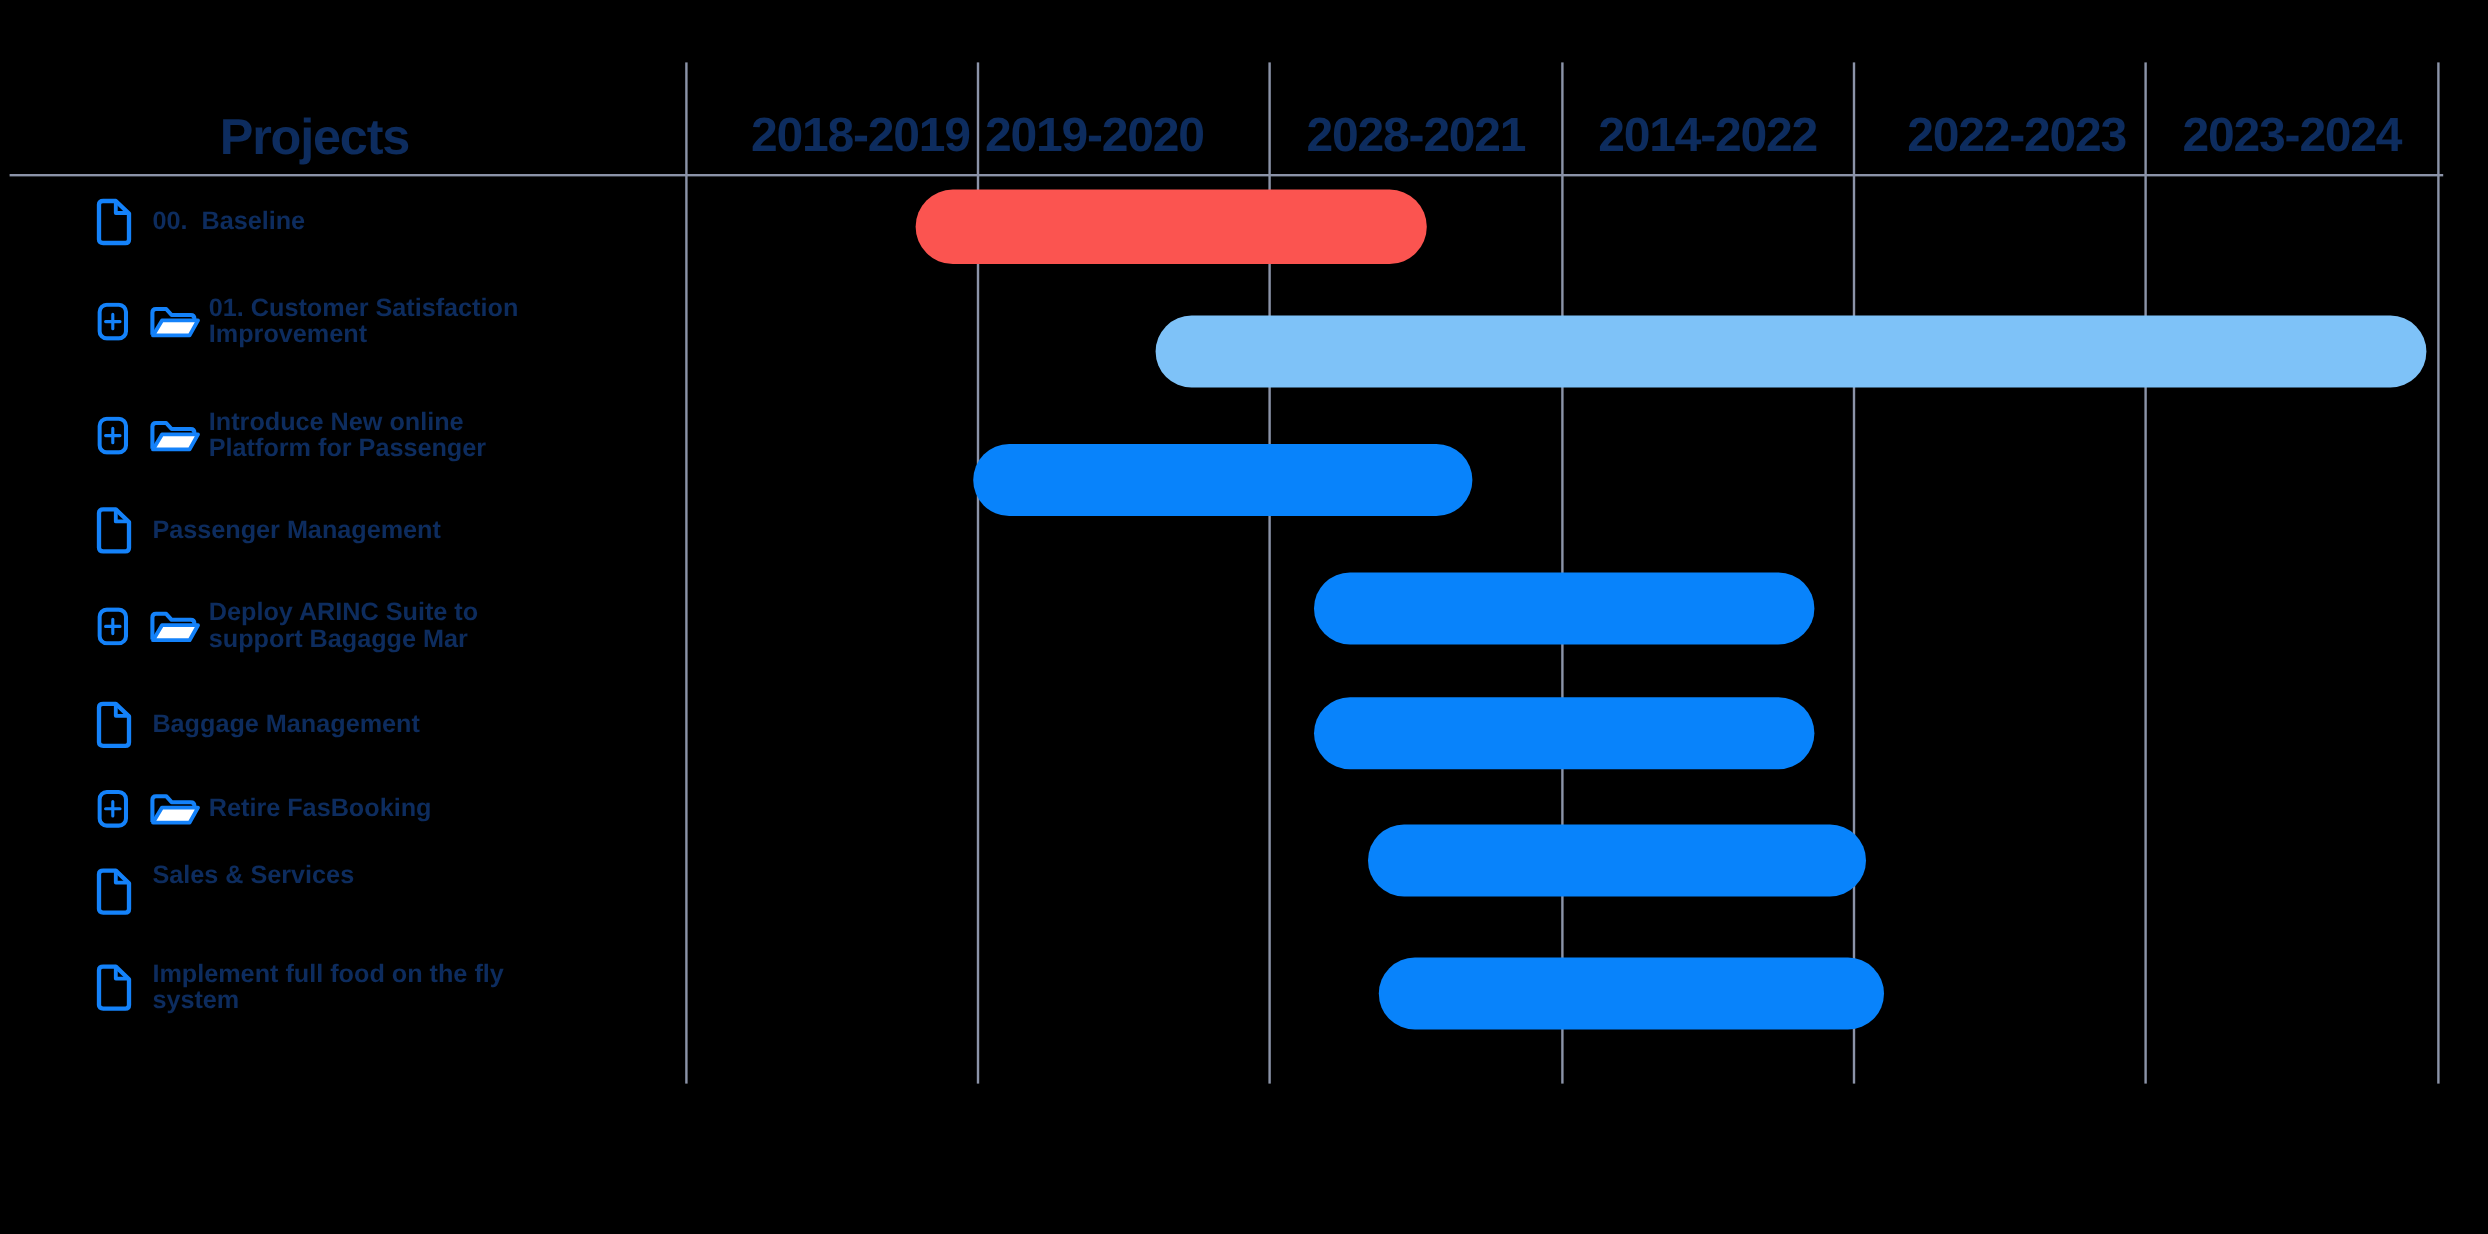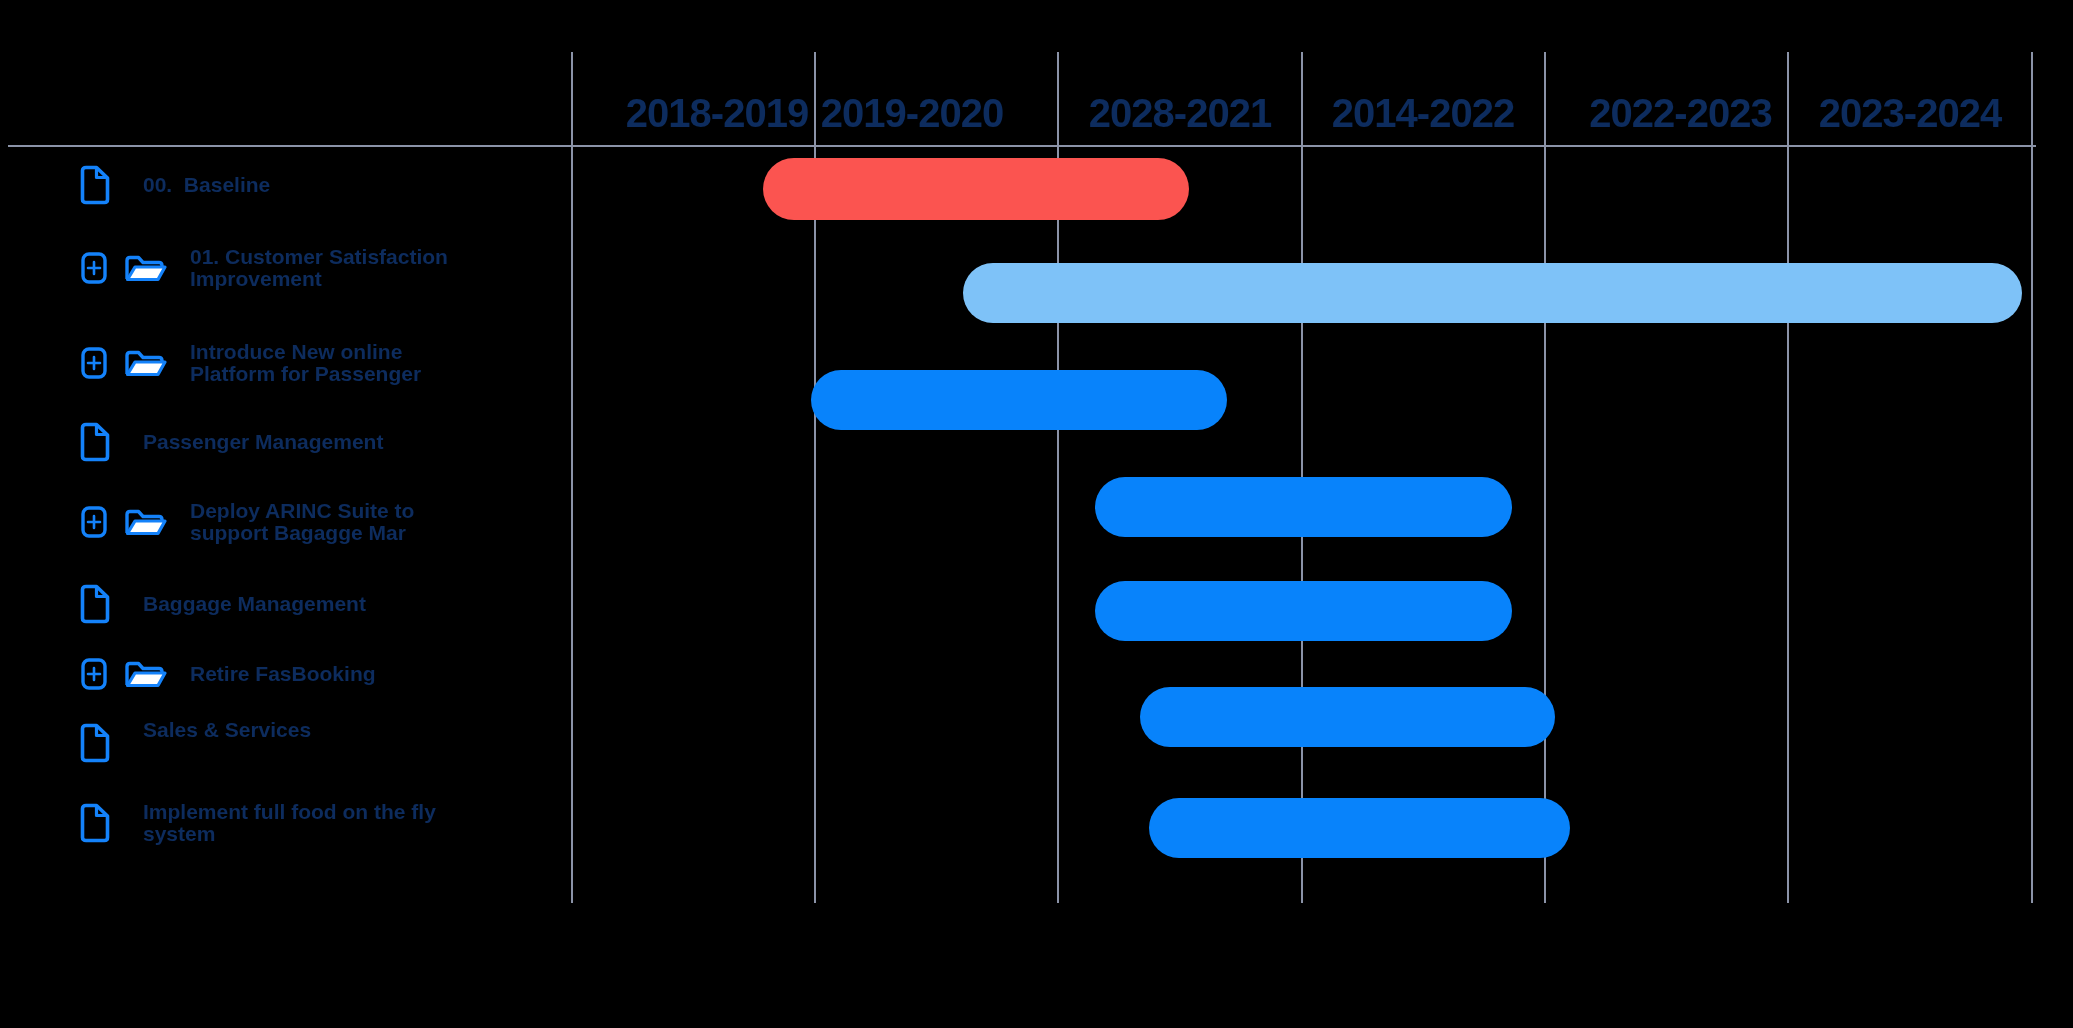--- a/index.html
+++ b/index.html
@@ -57,35 +57,35 @@
   .row-label-block {
     position: absolute;
   }
   .row-line {
     height: 22px;
     line-height: 22px;
     font-size: 21px;
     font-weight: bold;
     color: #0D2C5E;
     white-space: pre;
-    margin-left: 16px;
   }
   .icon {
     position: absolute;
     display: block;
   }
   .gantt-bar {
     position: absolute;
     border-radius: 31px;
   }
 </style>
 </head>
 <body>
 
 <div class="stage">
+  <div class="projects-title">Projects</div>
   <div class="header-line"></div>
   <div id="grid">
       <div class="vgrid" style="left: 571px; top: 52px; height: 851px;"></div>
       <div class="vgrid" style="left: 814px; top: 52px; height: 851px;"></div>
       <div class="vgrid" style="left: 1057px; top: 52px; height: 851px;"></div>
       <div class="vgrid" style="left: 1301px; top: 52px; height: 851px;"></div>
       <div class="vgrid" style="left: 1544px; top: 52px; height: 851px;"></div>
       <div class="vgrid" style="left: 1787px; top: 52px; height: 851px;"></div>
       <div class="vgrid" style="left: 2031px; top: 52px; height: 851px;"></div>
     </div>

